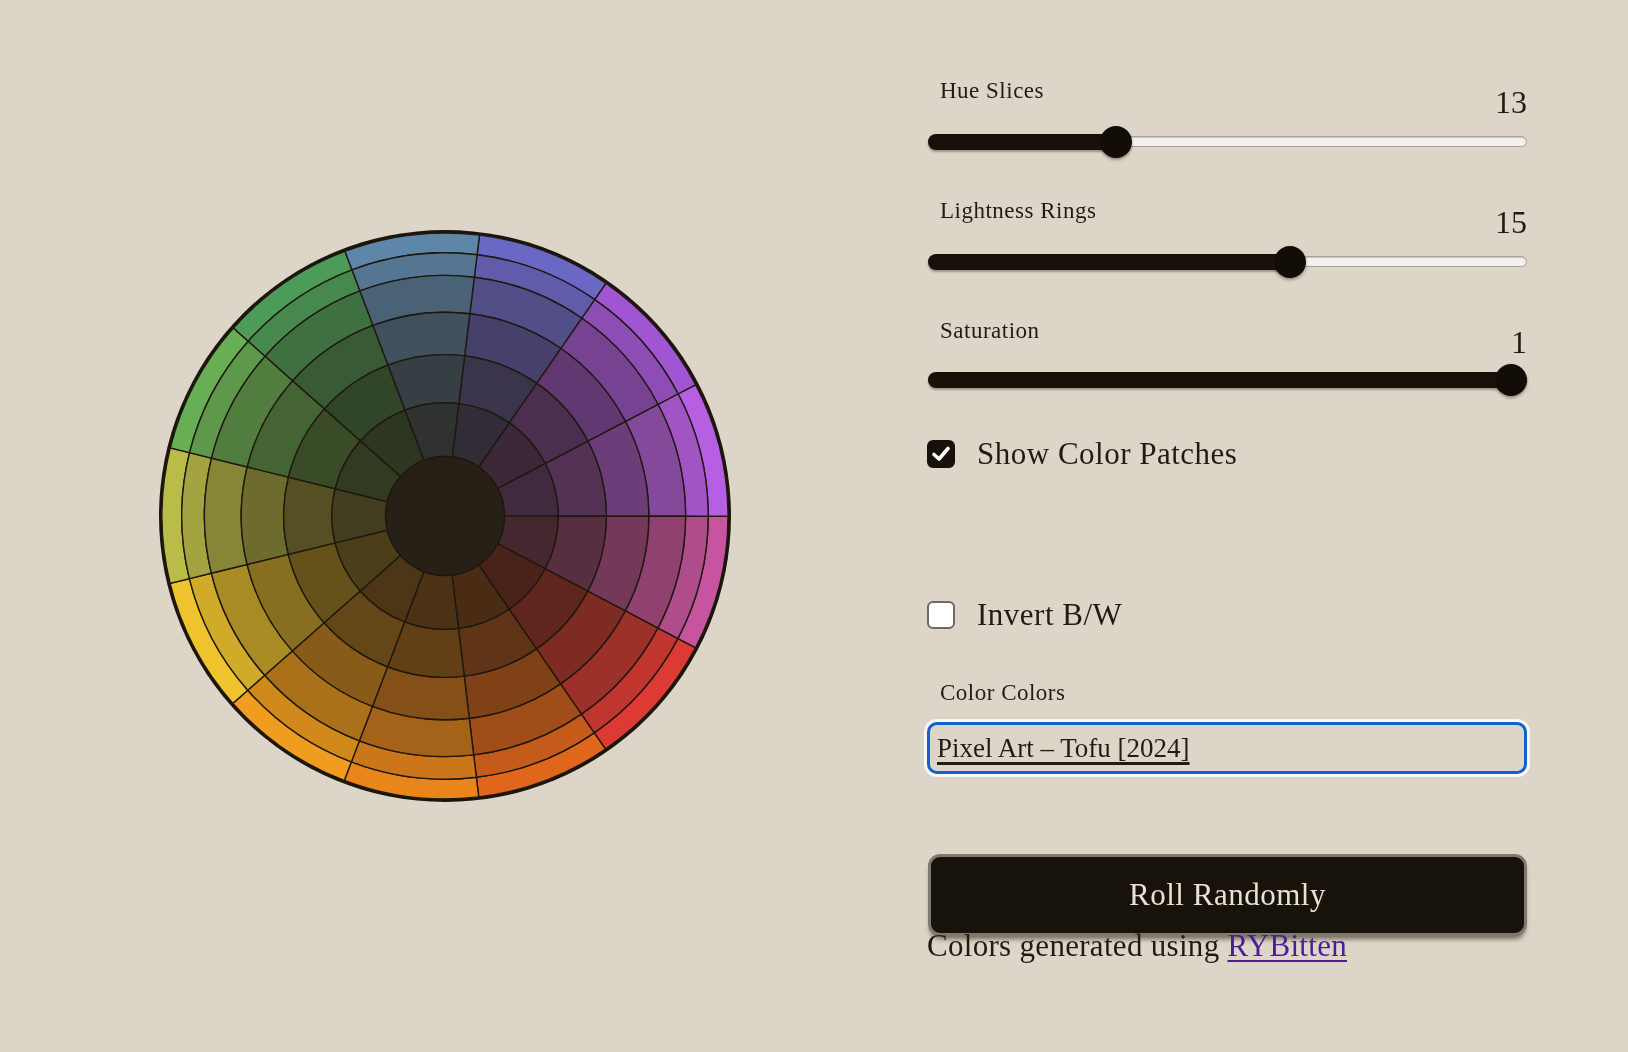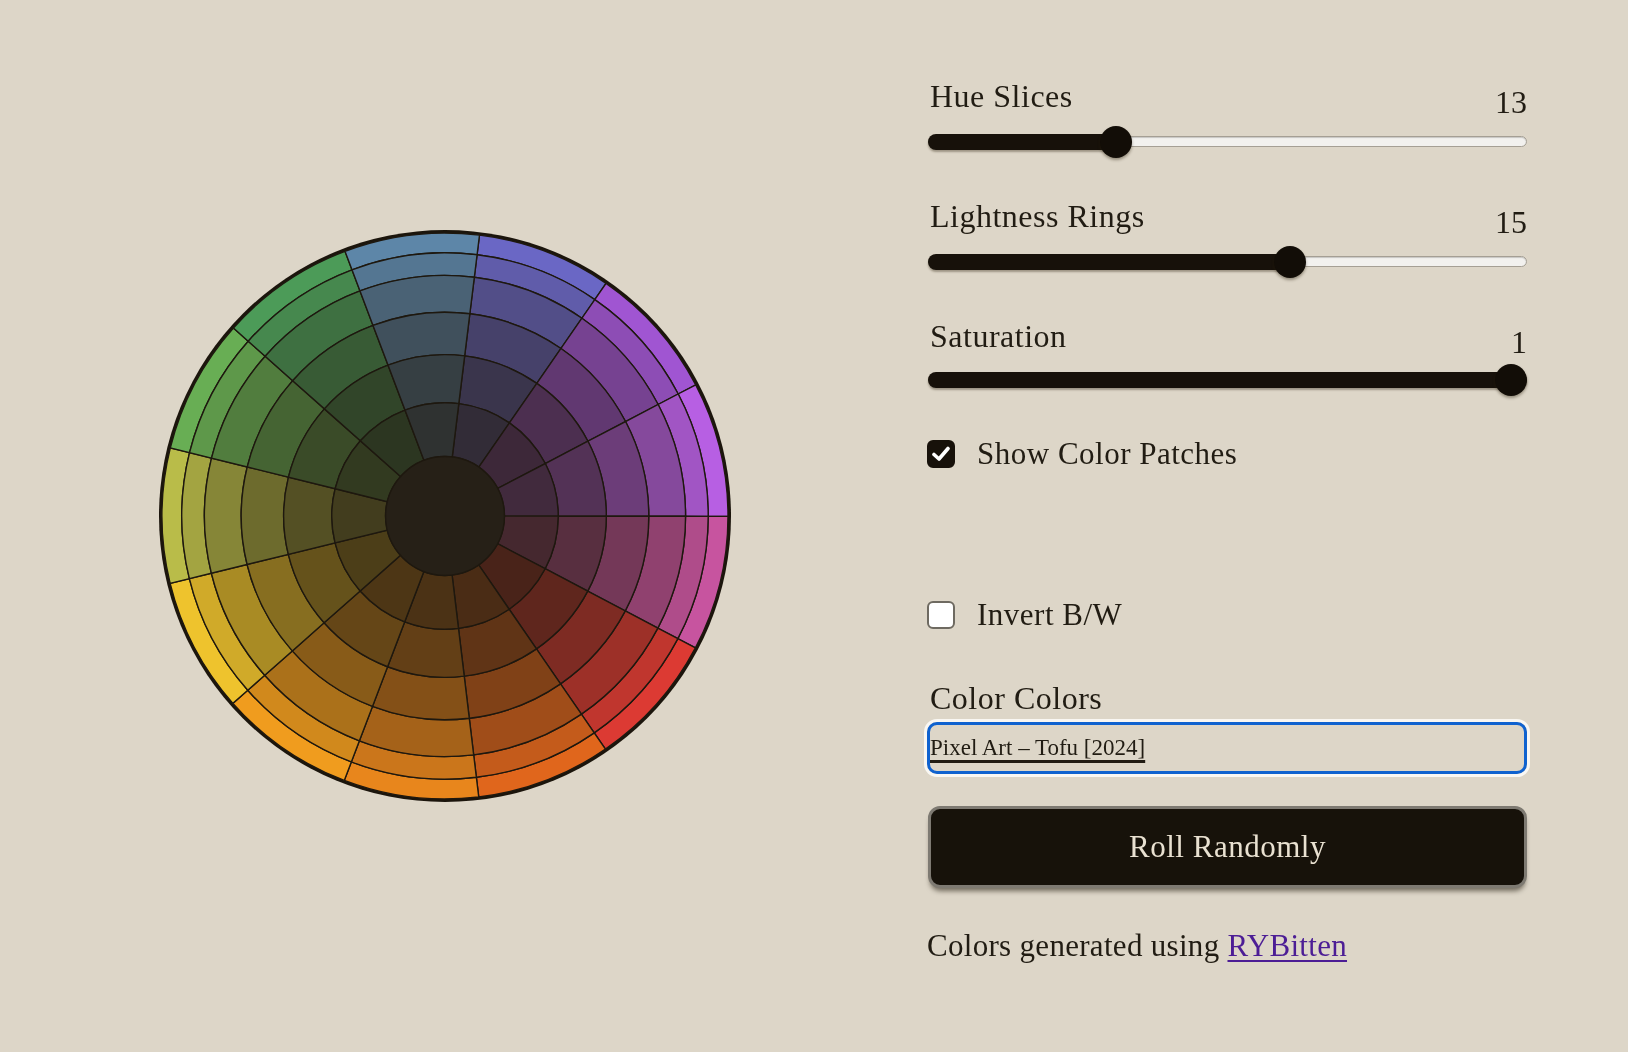--- a/index.html
+++ b/index.html
@@ -4,21 +4,21 @@
 <style>
   html,body{margin:0;padding:0;}
   body{
     width:1628px;height:1052px;overflow:hidden;position:relative;
     background:#ddd6c8;
     font-family:"Liberation Serif", serif;
     color:#211c13;
   }
   .wheel-svg{position:absolute;left:155px;top:226px;}
   .panel{position:absolute;left:928px;top:0;width:599px;height:1052px;}
-  .ctl-label{position:absolute;left:2px;font-size:32px;letter-spacing:.5px;white-space:nowrap;}
+  .ctl-label{position:absolute;left:12px;font-size:23px;letter-spacing:.5px;white-space:nowrap;}
   .ctl-value{position:absolute;right:0;font-size:32px;text-align:center;}
   .slider{position:absolute;left:0;width:599px;height:32px;}
   .slider .track{
     position:absolute;left:0;top:10px;width:599px;height:11px;border-radius:6px;
     background:#f2f1ee;border:1px solid #a59f94;box-sizing:border-box;
     box-shadow:inset 0 1px 1px rgba(0,0,0,.18);
   }
   .slider .fill{
     position:absolute;left:0;top:8px;height:16px;border-radius:9px;
     background:#17110a;box-shadow:0 2px 2px rgba(40,30,10,.35);
@@ -36,29 +36,29 @@
   .cb svg{display:none;}
   .cb.on svg{display:block;}
   .cblabel{margin-left:22px;font-size:31px;white-space:nowrap;letter-spacing:.5px;}
   .sel{
     position:absolute;left:-1px;width:600px;height:52px;box-sizing:border-box;
     border:3.5px solid #0f62cf;border-radius:10px;background:transparent;
     box-shadow:0 0 0 3px rgba(252,251,247,.9);
     display:flex;align-items:center;cursor:default;
   }
   .sel .sel-text{
-    font-size:23px;white-space:nowrap;
+    font-size:27px;padding-left:7px;white-space:nowrap;
     text-decoration:underline;text-decoration-thickness:2.5px;text-underline-offset:5px;
   }
   .roll{
     position:absolute;left:0;width:599px;height:82px;box-sizing:border-box;
     background:#17120a;border:3px solid #7e7a72;border-radius:12px;
     color:#e9e1d1;font-family:"Liberation Serif", serif;font-size:31px;letter-spacing:.5px;
     box-shadow:0 5px 5px -2px rgba(25,18,5,.55);
-    text-align:center;cursor:pointer;
+    text-align:center;cursor:pointer;margin-top:48px;
   }
   .footer{position:absolute;left:-1px;font-size:31px;white-space:nowrap;letter-spacing:.3px;}
   .footer a{
     color:#4c1d95;text-decoration:underline;text-decoration-thickness:2px;text-underline-offset:4px;cursor:pointer;
   }
 </style>
 </head>
 <body>
 
 <svg class="wheel-svg" id="wheel" width="580" height="580" viewBox="0 0 580 580">

